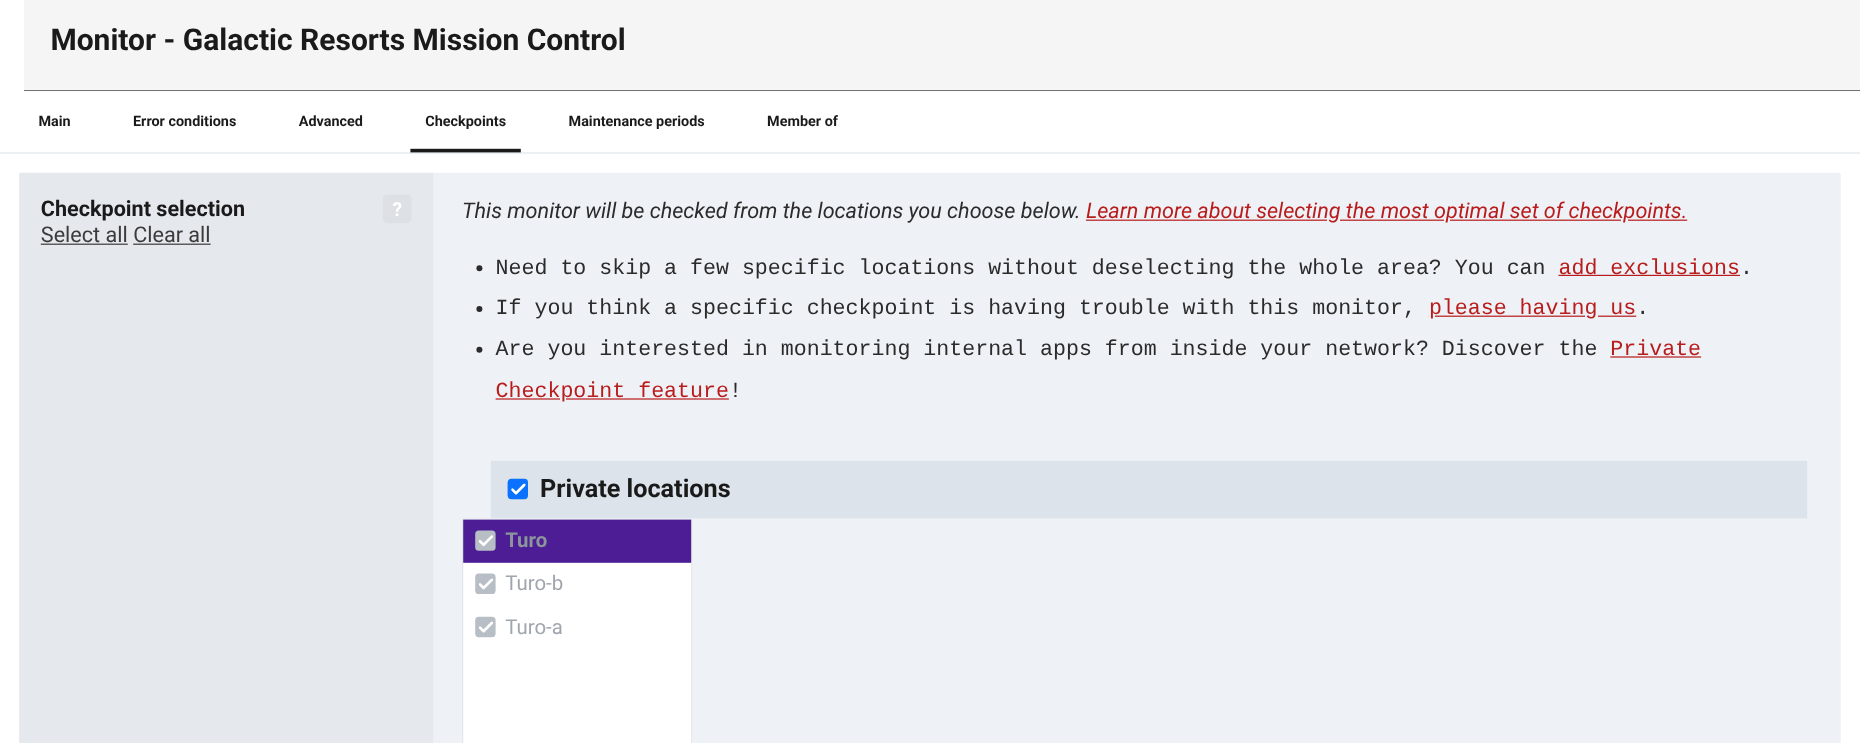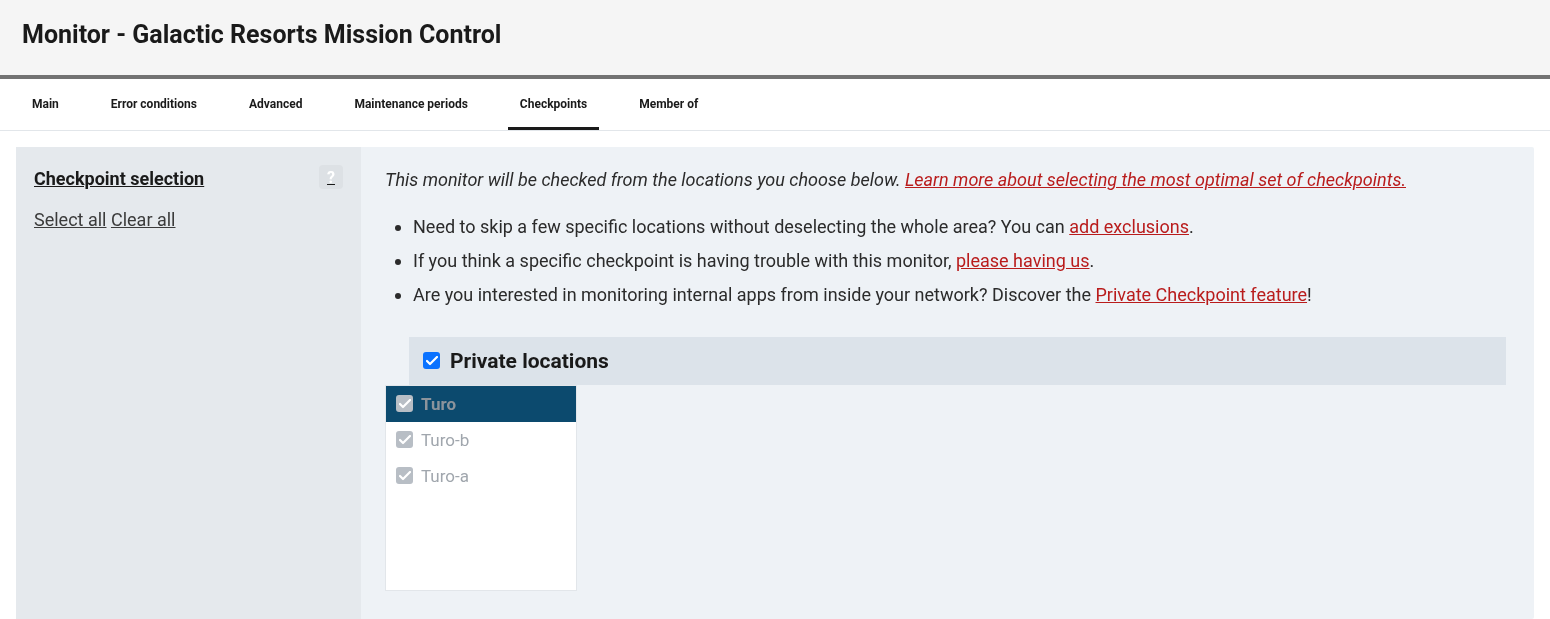--- a/index.html
+++ b/index.html
@@ -4,22 +4,23 @@
 <style>
 * { box-sizing: border-box; margin: 0; padding: 0; }
 body {
   font-family: -apple-system, BlinkMacSystemFont, "Segoe UI", Roboto, Helvetica, Arial, sans-serif;
   color: #1a1a1a;
   background: #fff;
   font-size: 17px;
 }
 .titlebar {
   background: #f5f5f5;
-  border-bottom: 4px solid #737373;
+  border-bottom: 1px solid #737373;
   padding: 20px 22px 26px;
+  margin-left: 20px;
 }
 .titlebar h1 {
   font-size: 25px;
   font-weight: 700;
   color: #1a1a1a;
 }
 .tabbar {
   display: flex;
   gap: 28px;
   padding: 0 20px;
@@ -43,41 +44,39 @@
   min-height: 460px;
 }
 .sidebar {
   width: 345px;
   background: #e5e9ed;
   padding: 18px;
 }
 .sidebar-header-row {
   display: flex;
   justify-content: space-between;
-  align-items: flex-end;
-  text-decoration: underline;
+  align-items: center;
 }
 .sidebar-title {
   font-size: 18px;
   font-weight: 700;
 }
 .help-icon {
   width: 24px;
   height: 24px;
   border-radius: 4px;
   background: #dde1e5;
   color: #fff;
   font-weight: 700;
   font-size: 16px;
   display: flex;
   align-items: center;
   justify-content: center;
 }
 .sidebar-links {
-  margin-top: 20px;
   font-size: 18px;
 }
 .sidebar-links span {
   text-decoration: underline;
   color: #3b3b3b;
   cursor: pointer;
 }
 .main {
   flex: 1;
   padding: 22px 28px 28px 24px;
@@ -91,21 +90,22 @@
 .intro .link, .bullets .link {
   text-decoration: underline;
   color: #b91c1c;
 }
 .bullets {
   list-style: disc;
   padding-left: 28px;
   font-size: 18px;
   line-height: 1.9;
   color: #2b2b2b;
-  margin-bottom: 24px;
+  margin-bottom: 40px;
+  font-family: Liberation Mono, monospace;
 }
 .section-header {
   background: #dce3ea;
   padding: 12px 14px;
   display: flex;
   align-items: center;
   gap: 10px;
   margin-left: 24px;
 }
 .section-header-title {
@@ -131,40 +131,40 @@
   border: 1px solid #e2e6ea;
 }
 .loc-row {
   display: flex;
   align-items: center;
   gap: 8px;
   padding: 8px 10px;
   font-size: 17px;
 }
 .loc-row.head {
-  background: #0c4a6e;
+  background: #4c1d95;
   font-weight: 700;
   color: #8c949c;
 }
 .loc-row.item { color: #a0a6ad; }
 .loc-box-pad { height: 96px; }
 </style>
 </head>
 <body>
 
 <div class="titlebar">
   <h1>Monitor - Galactic Resorts Mission Control</h1>
 </div>
 
 <div class="tabbar">
   <div class="tab">Main</div>
   <div class="tab">Error conditions</div>
   <div class="tab">Advanced</div>
+  <div class="tab active">Checkpoints</div>
   <div class="tab">Maintenance periods</div>
-  <div class="tab active">Checkpoints</div>
   <div class="tab">Member of</div>
 </div>
 
 <div class="content-wrap">
   <div class="sidebar">
     <div class="sidebar-header-row">
       <div class="sidebar-title">Checkpoint selection</div>
       <div class="help-icon">?</div>
     </div>
     <div class="sidebar-links">

